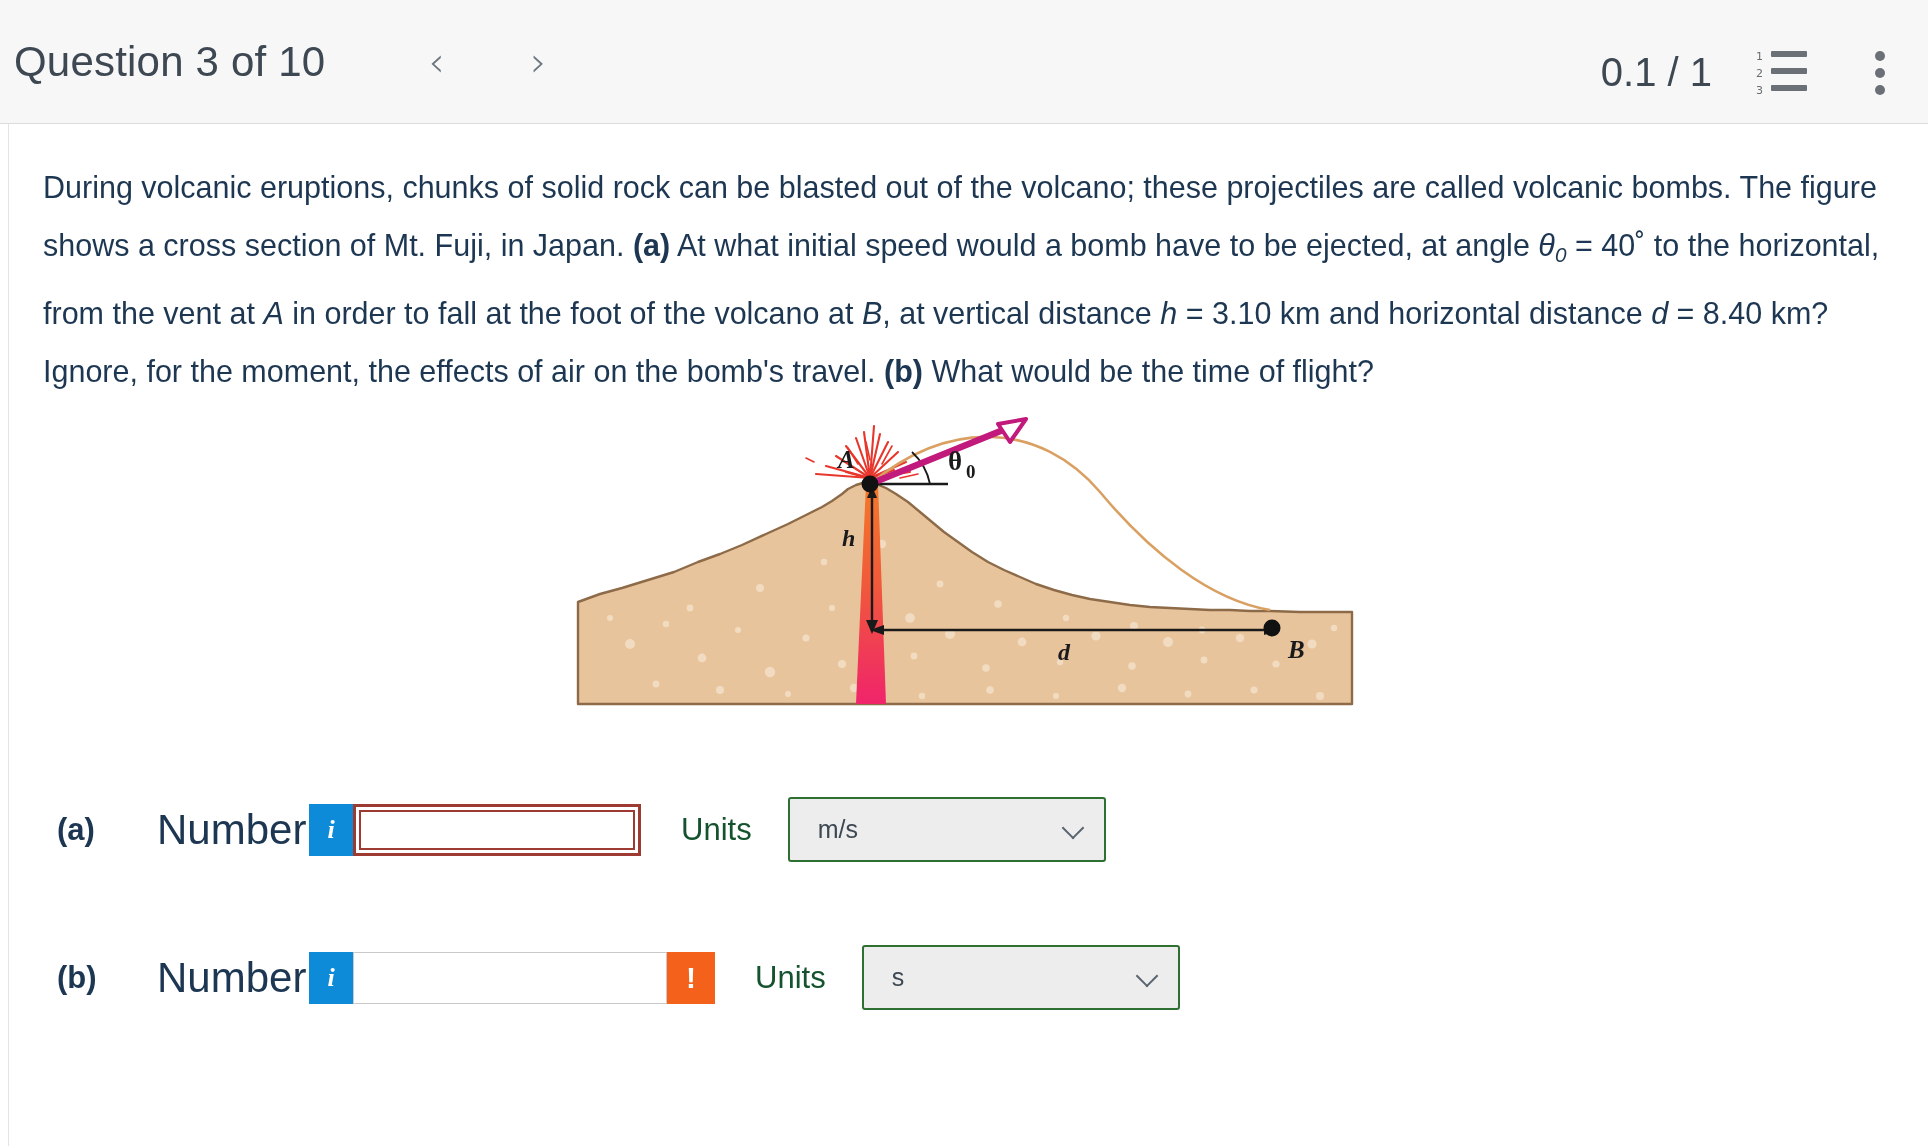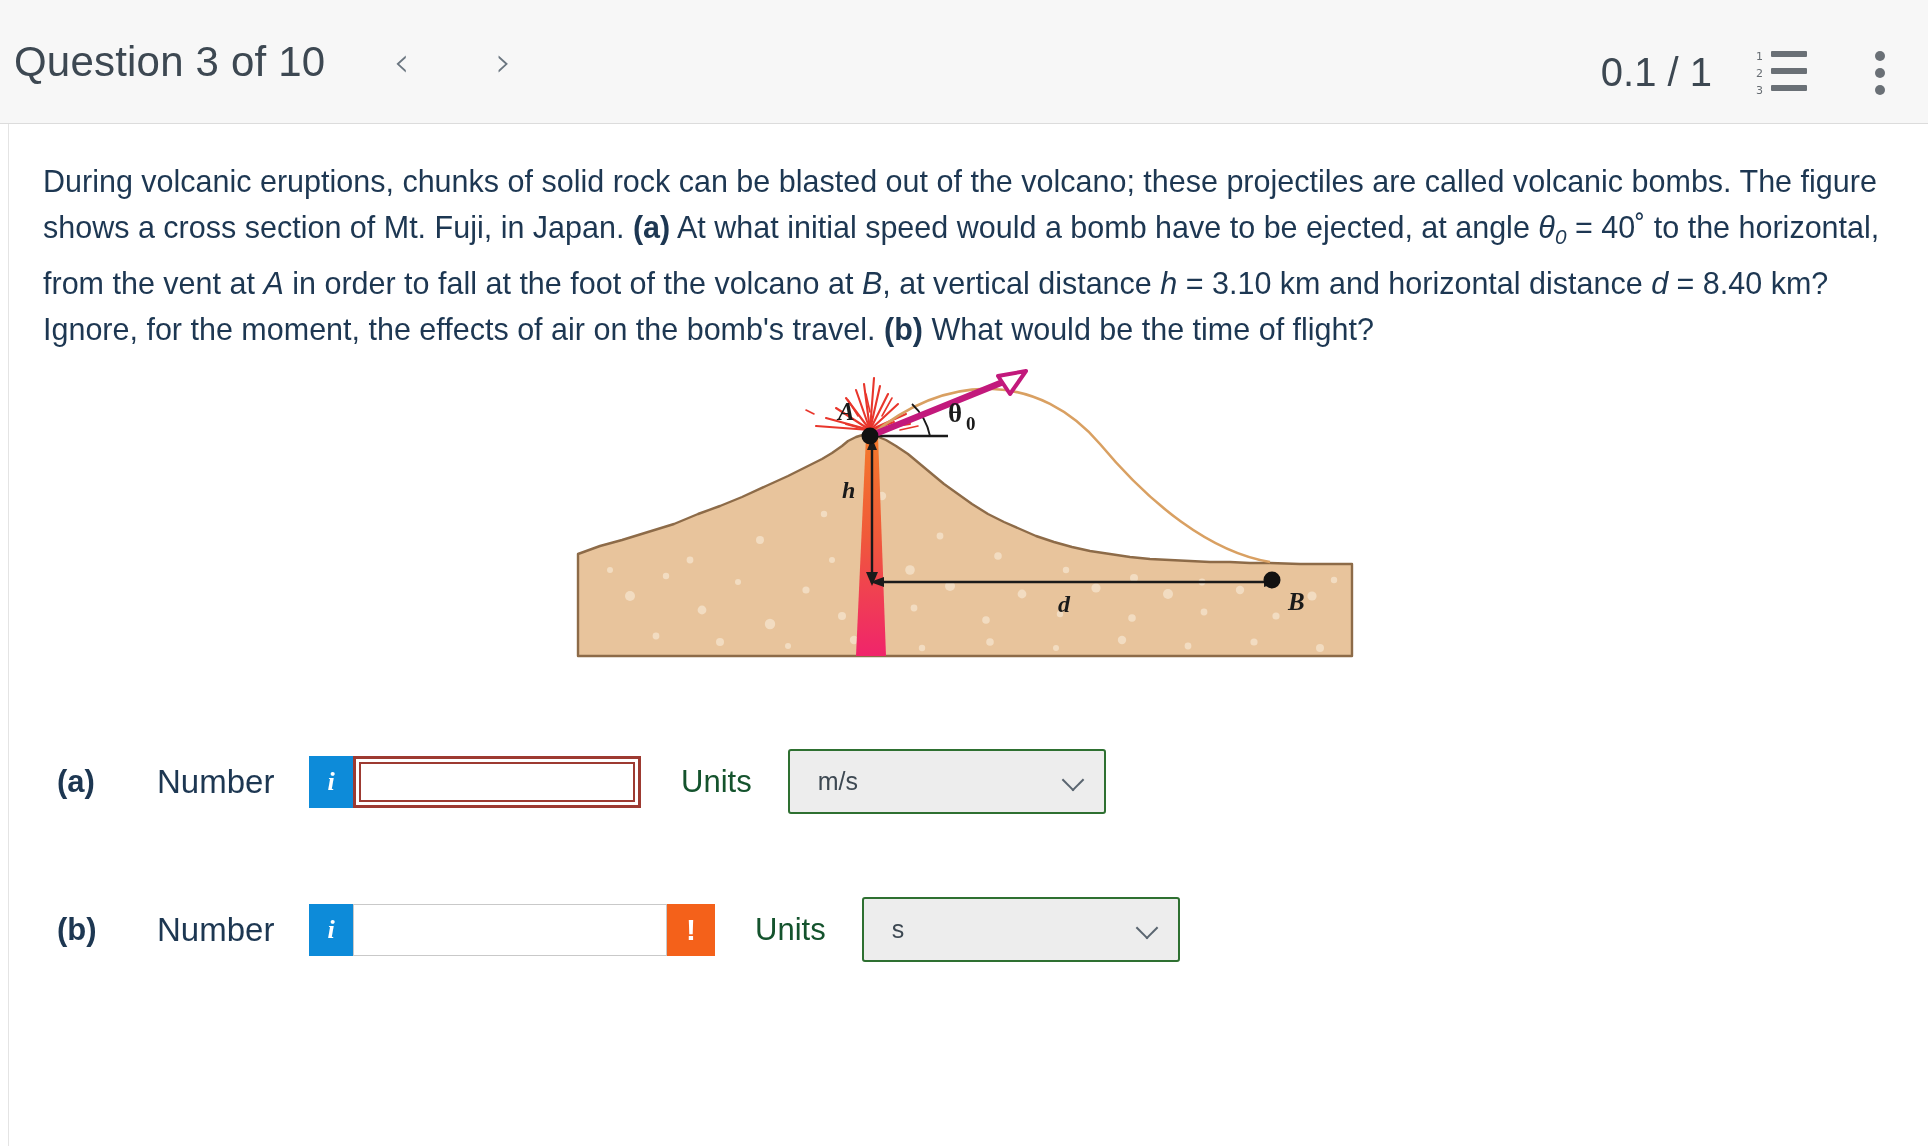--- a/index.html
+++ b/index.html
@@ -19,20 +19,21 @@
   .header {
     position: absolute;
     top: 0; left: 0;
     width: 1928px;
     height: 124px;
     background: #f7f7f7;
     border-bottom: 1px solid #dcdcdc;
     box-sizing: border-box;
     display: flex;
     align-items: center;
+    gap: 35px;
   }
   .q-title {
     font-size: 42px;
     color: #3d4852;
     margin-left: 14px;
     font-weight: 400;
     white-space: nowrap;
     letter-spacing: .2px;
   }
   .nav-arrows {
@@ -116,21 +117,21 @@
     left: 8px;
     width: 1912px;
     height: 1022px;
     background: #ffffff;
     border-left: 1px solid #e4e4e4;
     box-sizing: border-box;
   }
   .question-text {
     margin: 34px 30px 0 34px;
     font-size: 30.5px;
-    line-height: 46px;
+    line-height: 58px;
     color: #1d3752;
     max-width: 1845px;
   }
   .question-text b { font-weight: 700; }
   .question-text i { font-style: italic; }
   .var { font-style: italic; }
   .sub {
     font-size: 0.68em;
     vertical-align: -0.28em;
     font-style: italic;
@@ -160,21 +161,21 @@
     height: 60px;
   }
   .ans-row.row-b { margin-top: 88px; }
   .part-label {
     font-size: 31px;
     font-weight: 700;
     color: #1d3752;
     width: 60px;
   }
   .number-label {
-    font-size: 33px;
+    font-size: 42px;
     color: #1d3752;
     margin-left: 40px;
     width: 152px;
   }
   .input-group {
     display: flex;
     align-items: stretch;
     height: 52px;
   }
   .info-btn {

